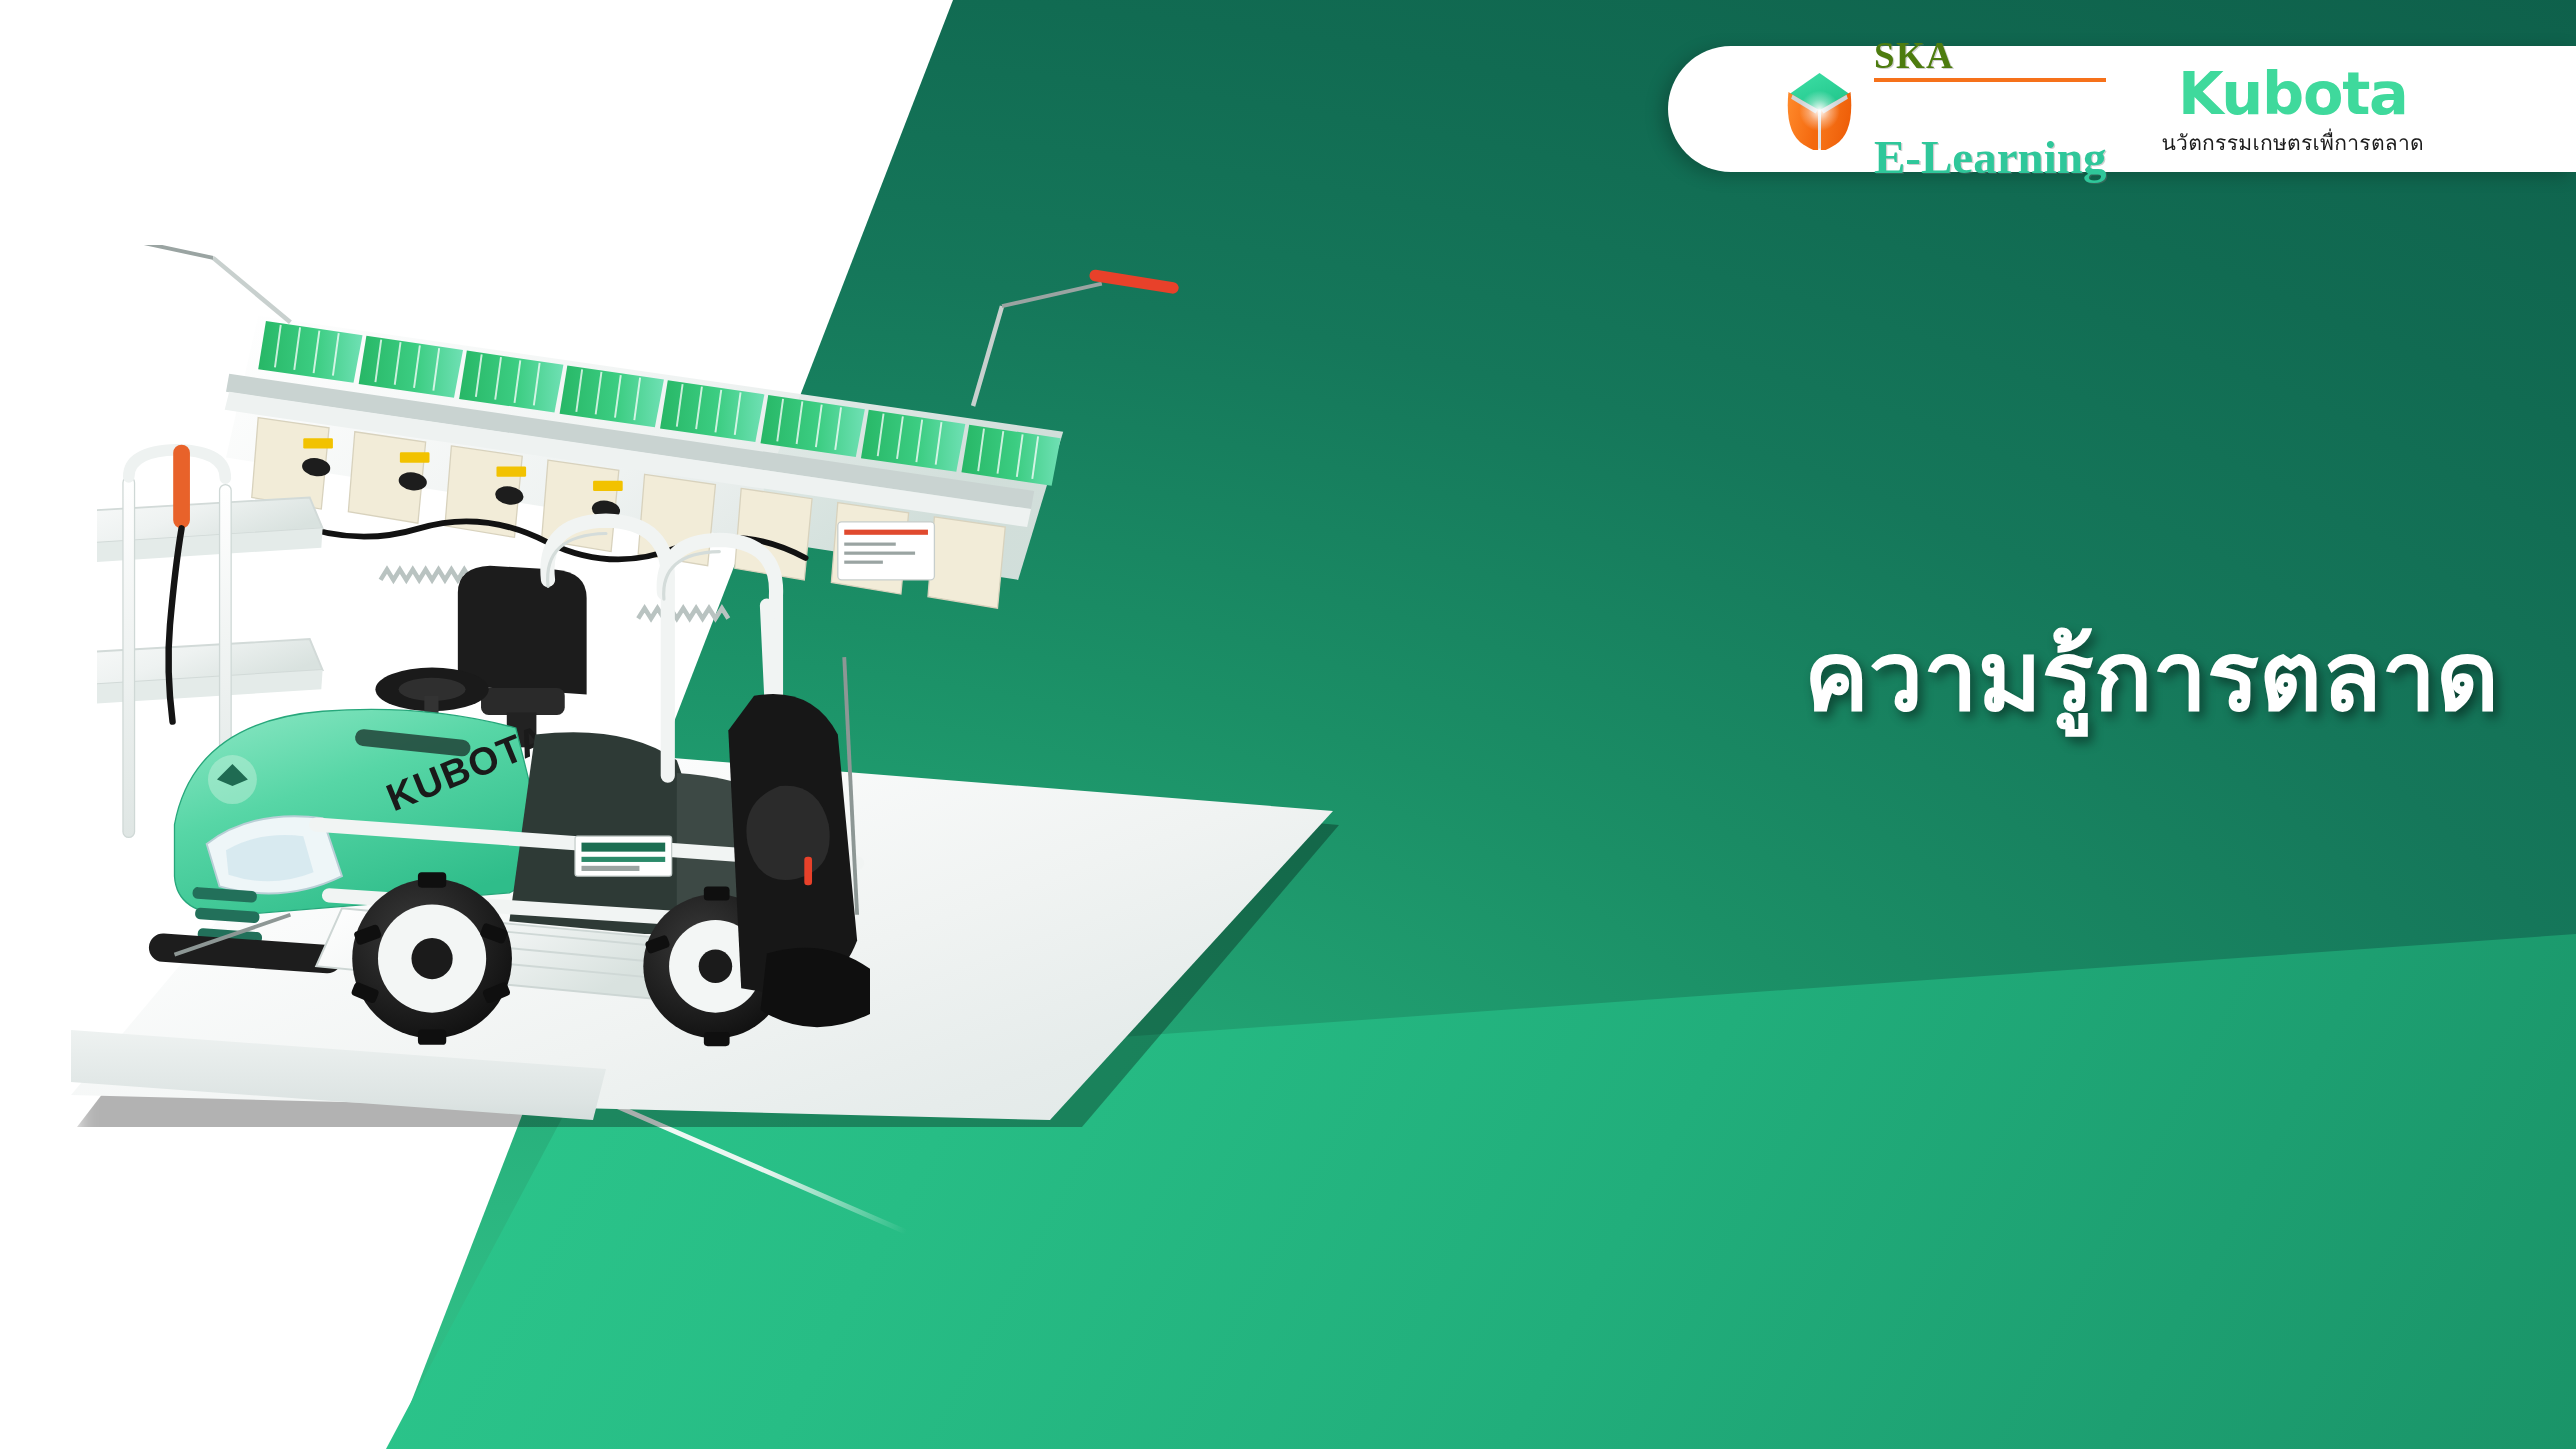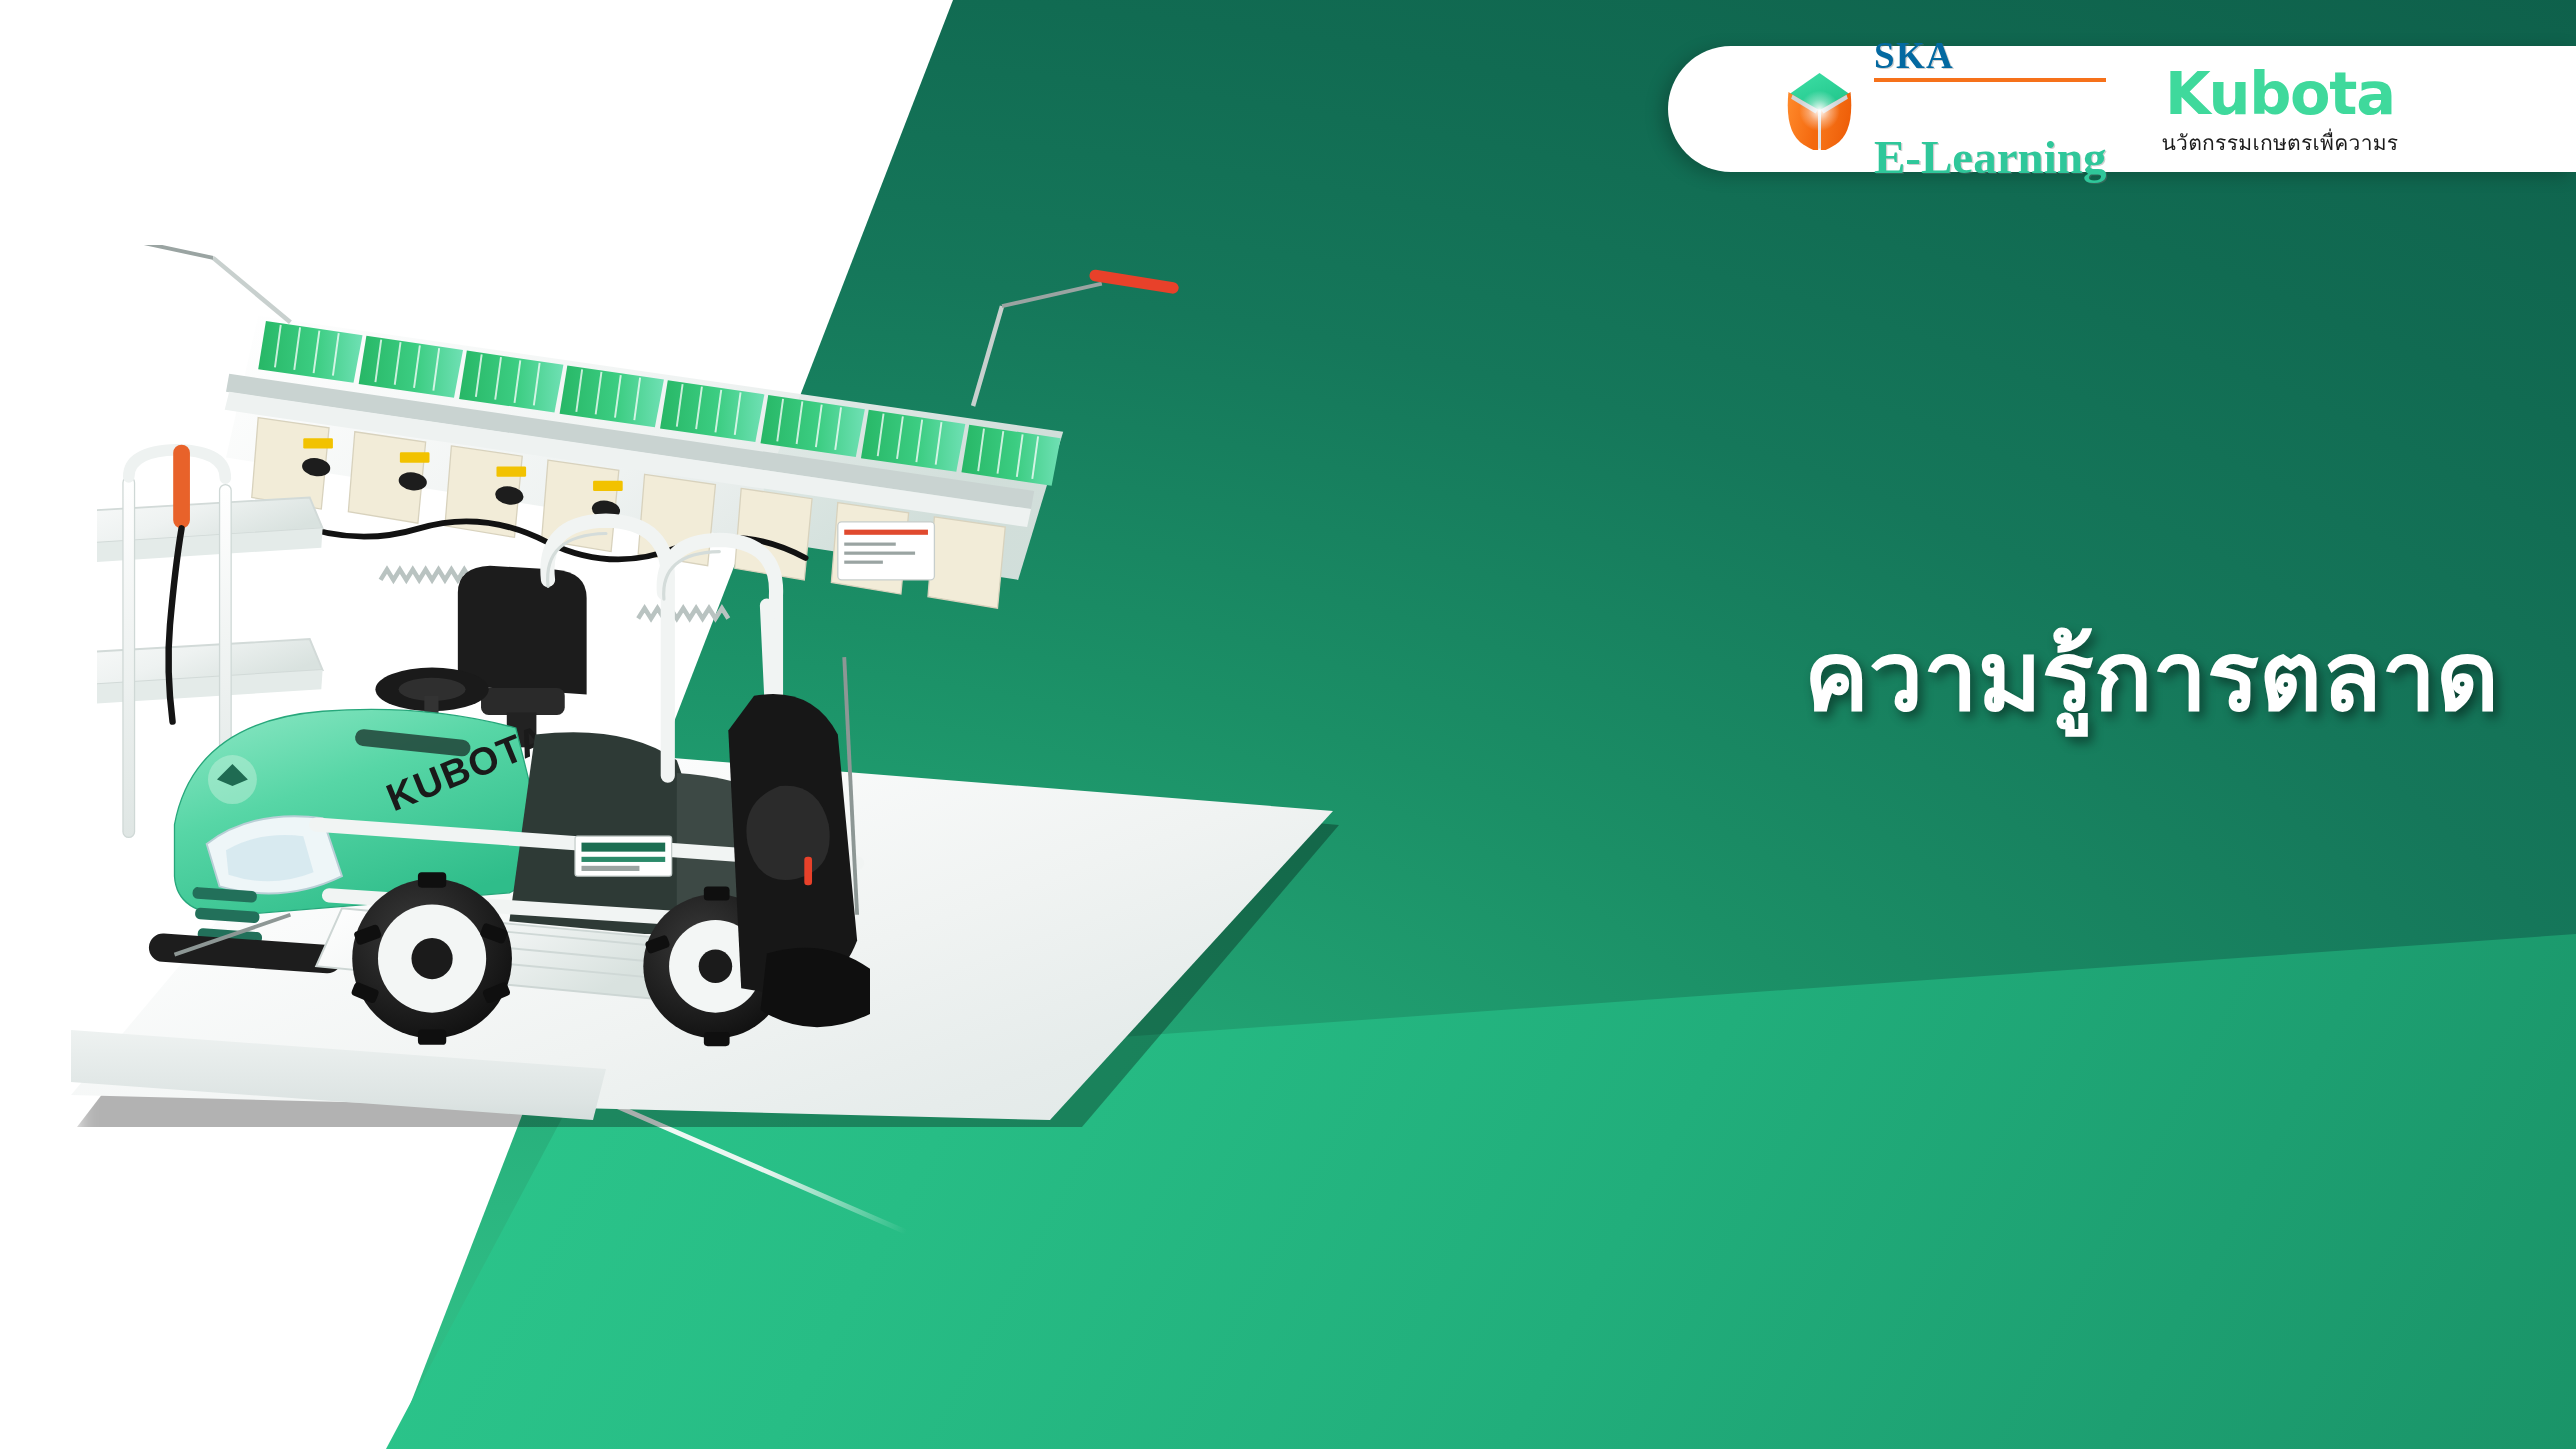--- a/index.html
+++ b/index.html
@@ -116,21 +116,21 @@
   .ska-words {
     display: flex;
     flex-direction: column;
     align-items: stretch;
     line-height: 1;
   }
   .ska-top {
     font-family: "Liberation Serif", "DejaVu Serif", serif;
     font-weight: bold;
     font-size: 37px;
-    color: #0369a1;
+    color: #4d7c0f;
     letter-spacing: 1.3px;
     text-shadow: 1.3px 1.3px 0 rgba(120,120,120,.35);
   }
   .ska-rule {
     height: 3.9px;
     background: #F6711A;
     margin: 4.5px 0 3.9px 0;
     width: 100%;
   }
   .ska-bottom {
@@ -497,21 +497,21 @@
       </div>
       <div class="ska-words">
         <div class="ska-top">SKA</div>
         <div class="ska-rule"></div>
         <div class="ska-bottom">E-Learning</div>
       </div>
     </div>
 
     <div class="kubota-block">
       <div class="kubota-word">Kubota</div>
-      <div class="kubota-tag">นวัตกรรมเกษตรเพื่ความร</div>
+      <div class="kubota-tag">นวัตกรรมเกษตรเพื่การตลาด</div>
     </div>
   </div>
 
   <div class="headline">
     <span class="ln ln1">ความรู้การตลาด</span>
   </div>
 
 </div>
 
 

